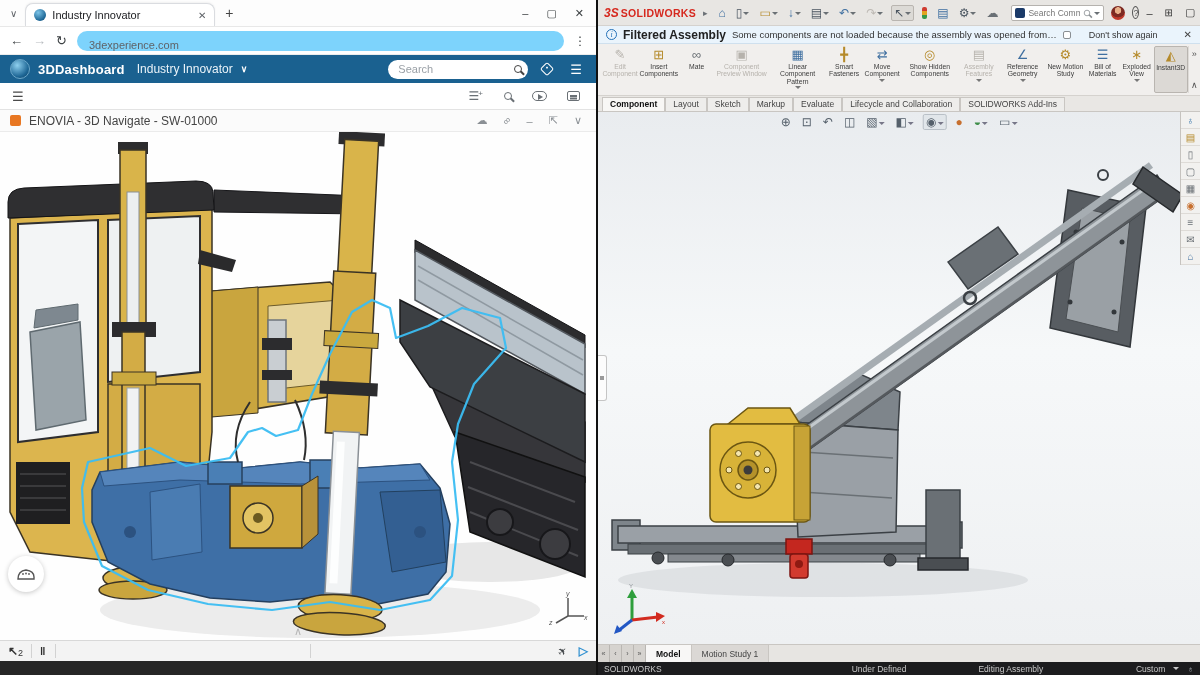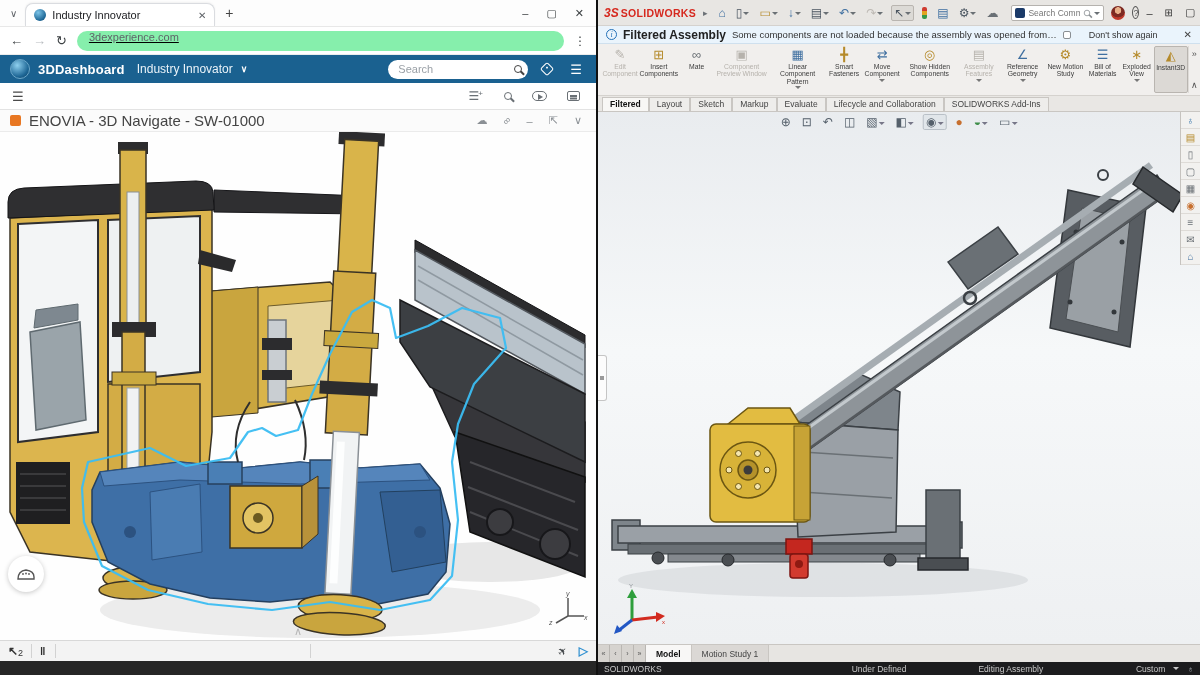--- a/index.html
+++ b/index.html
@@ -14,21 +14,21 @@
   .btab { display:flex; align-items:center; gap:6px; background:#fff; border:1px solid #dadce0; border-bottom:none;
           border-radius:8px 8px 0 0; height:23px; padding:0 8px; width:190px; box-shadow:0 -1px 2px rgba(0,0,0,.05); }
   .favicon { width:12px; height:12px; border-radius:50%; background:radial-gradient(circle at 35% 30%, #7cc4e8, #1d6695 70%, #11486e); flex:0 0 auto; }
   .btab-title { font-size:11px; color:#202124; white-space:nowrap; overflow:hidden; text-overflow:ellipsis; flex:1; }
   .btab-x { font-size:10px; color:#5f6368; }
   .newtab { align-self:center; font-size:14px; color:#444; margin-left:10px; }
   .winbtns { margin-left:auto; align-self:center; display:flex; gap:18px; color:#3c4043; font-size:11px; padding-right:6px; }
   .addrbar { height:28px; background:#fff; display:flex; align-items:center; gap:10px; padding:0 10px; border-bottom:1px solid #ececec; }
   .nav-ico { font-size:13px; color:#3c4043; }
   .nav-ico.dis { color:#b8bcc0; }
-  .urlpill { flex:1; height:20px; background:#86efac; border-radius:10px; display:flex; align-items:flex-start; padding:0 12px;text-decoration:underline; }
+  .urlpill { flex:1; height:20px; background:#7dd3fc; border-radius:10px; display:flex; align-items:flex-end; padding:0 12px; }
   .urlpill span { font-size:11px; color:#5f6368; }
   .kebab { font-size:12px; color:#3c4043; }
 
   .bluebar { height:28px; background:#1a6190; display:flex; align-items:center; padding:8px 10px; gap:8px; }
   .compass { width:20px; height:20px; border-radius:50%; border:1px solid #6aa6c8;
              background:radial-gradient(circle at 35% 30%, #8fd0ef, #1d6695 65%, #0f3f60); }
   .appname { color:#fff; font-size:13px; font-weight:bold; letter-spacing:.2px; }
   .spacename { color:#eaf3f9; font-size:12px; margin-left:4px; }
   .bb-caret { color:#fff; font-size:9px; font-weight:bold; }
   .searchpill { margin-left:auto; width:140px; height:19px; background:#fff; border-radius:10px; display:flex; align-items:center; padding:0 6px 0 10px; }
@@ -53,21 +53,21 @@
   .dash-ico .css-ico { display:none; }
   [data-name="advanced-search-icon"] .css-ico { display:inline-block; width:8px; height:8px; border:1.6px solid #6a7075; border-radius:50%; position:relative; }
   [data-name="advanced-search-icon"] .css-ico::after { content:""; position:absolute; width:5px; height:1.6px; background:#6a7075; transform:rotate(45deg); right:-4px; bottom:-2px; }
   [data-name="media-icon"] .css-ico { display:inline-block; width:15px; height:10px; border:1.5px solid #6a7075; border-radius:5px; position:relative; }
   [data-name="media-icon"] .css-ico::after { content:""; position:absolute; left:5px; top:2px; border:3px solid transparent; border-left:5px solid #6a7075; }
   [data-name="comments-icon"] .css-ico { display:inline-block; width:13px; height:10px; border:1.5px solid #6a7075; border-radius:2px; position:relative; }
   [data-name="comments-icon"] .css-ico::after { content:""; position:absolute; left:2px; top:3px; width:7px; height:1.5px; background:#6a7075; box-shadow:0 2.5px 0 #6a7075; }
 
   .widgetbar { height:22px; background:#fbfbfb; border-bottom:1px solid #ebebeb; display:flex; align-items:center; padding:0 10px; gap:8px; }
   .enovia-ico { width:11px; height:11px; background:#e87722; border-radius:2px; flex:0 0 auto; }
-  .widget-title { font-size:15px; color:#444; }
+  .widget-title { font-size:12px; color:#444; }
   .wb-icons { margin-left:auto; display:flex; align-items:center; gap:16px; color:#8a8f94; font-size:11px; padding-right:4px; }
   .wb-icons .rot45 { display:inline-block; transform:rotate(-45deg); font-size:10px; }
 
   .viewport { position:relative; flex:1; background:#fefefe; overflow:hidden; }
   .helmet-btn { position:absolute; left:8px; bottom:48px; width:36px; height:36px; border-radius:50%; background:#fff;
                 box-shadow:0 1px 5px rgba(0,0,0,.22); display:flex; align-items:center; justify-content:center; }
   .vp-chevron { position:absolute; bottom:2px; left:50%; transform:translateX(-50%); color:#b5b5b5; font-size:11px; }
 
   .vtoolbar { height:21px; background:#f3f3f3; border-top:1px solid #d8d8d8; display:flex; align-items:center; padding:0 8px; font-size:11px; color:#333; }
   .vt-sep { width:1px; height:14px; background:#d2d2d2; margin:0 8px; }
@@ -577,21 +577,21 @@
 
       </div>
       <div class="rb-overflow">
         <span data-name="ribbon-overflow-icon">»</span>
         <span data-name="ribbon-collapse-icon">∧</span>
       </div>
     </div>
 
     <div class="sw-tabs" data-name="command-manager-tabs">
 
-        <span class="sw-tab active" data-name="tab-assembly">Filtered</span>
+        <span class="sw-tab active" data-name="tab-assembly">Component</span>
 
         <span class="sw-tab" data-name="tab-layout">Layout</span>
 
         <span class="sw-tab" data-name="tab-sketch">Sketch</span>
 
         <span class="sw-tab" data-name="tab-markup">Markup</span>
 
         <span class="sw-tab" data-name="tab-evaluate">Evaluate</span>
 
         <span class="sw-tab" data-name="tab-lifecycle-and-collaboration">Lifecycle and Collaboration</span>

